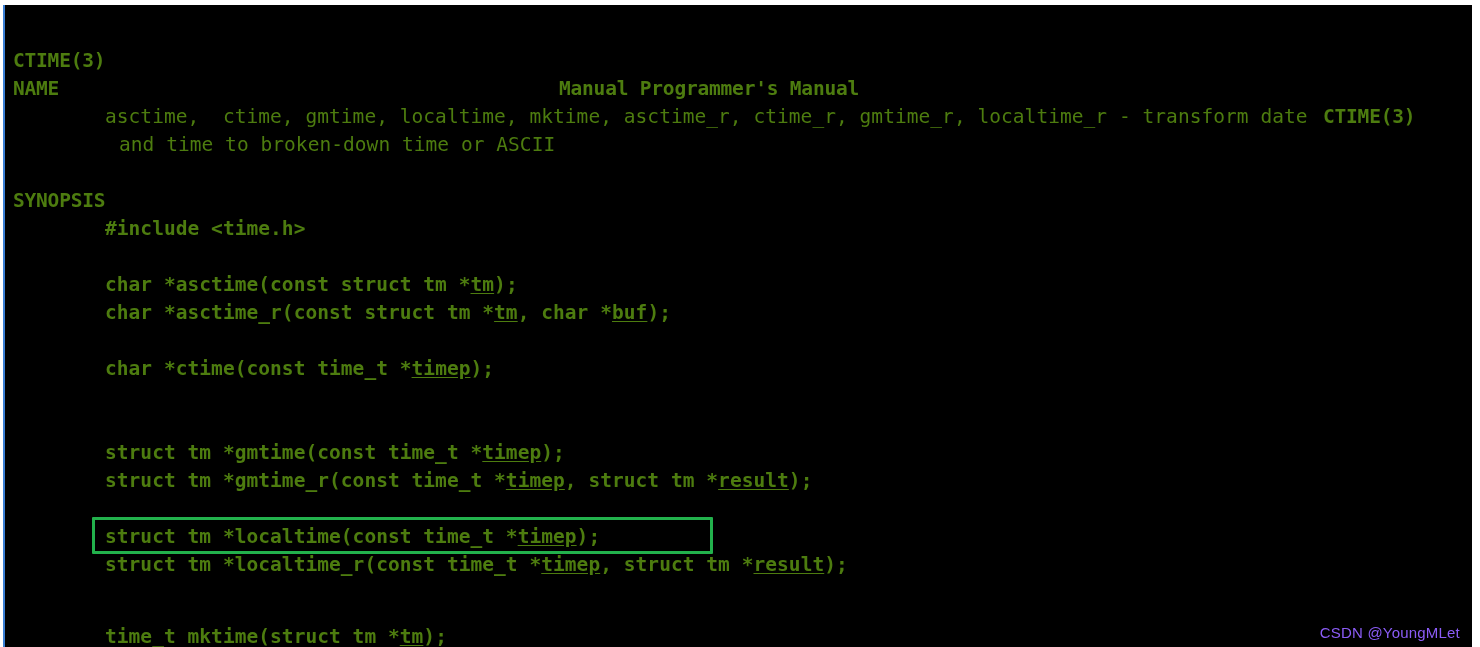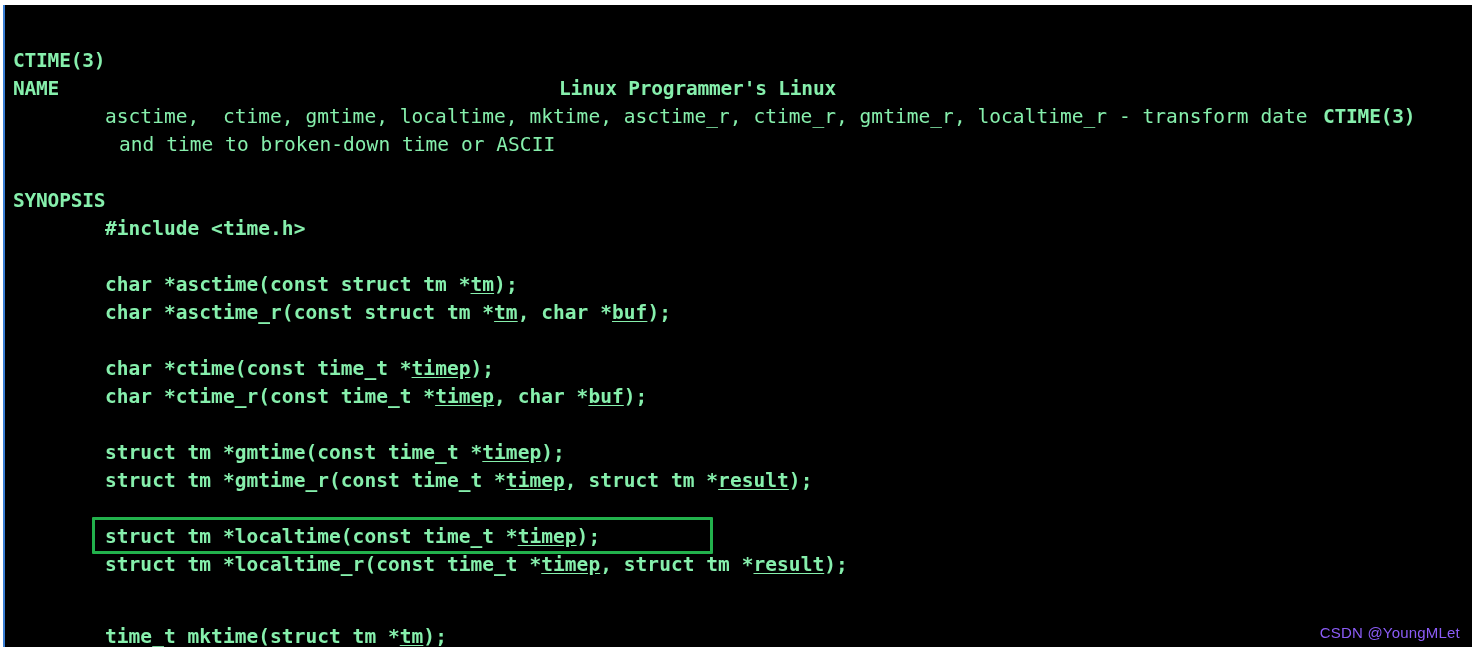--- a/index.html
+++ b/index.html
@@ -36,21 +36,21 @@
     border-left: 2px solid #3a7fd5;
     box-sizing: border-box;
     overflow: hidden;
   }
 
   
   .line {
     position: absolute;
     left: 0px;
     white-space: pre;
-    color: #86efac;
+    color: #4d7c0f;
     font-size: 19.5px;
     line-height: 28px;
     letter-spacing: 0.05px;
     font-family: "DejaVu Sans Mono", "Liberation Mono", monospace;
   }
   .line.pad {
     padding-left: 8px;
   }
   .bold {
     font-weight: bold;
@@ -90,39 +90,38 @@
   }
 </style>
 </head>
 <body>
 
 <div id="terminal">
   <div id="term-screen" style="background: rgb(0, 0, 0); border-left-color: rgb(58, 127, 213);">
 
     <div class="line" style="top:14px;">
       <span class="head" style="position:absolute; left:8px;">CTIME(3)</span>
-      <span class="head" style="position:absolute; left:554px;">Linux Programmer's Linux</span>
+      <span class="head" style="position:absolute; left:554px;">Manual Programmer's Manual</span>
       <span class="head" style="position:absolute; left:1318px;">CTIME(3)</span>
     </div>
 
     <div class="line pad head" style="top:70px;">NAME</div>
 
     <div class="line" style="top:98px; left:100px;">asctime,  ctime, gmtime, localtime, mktime, asctime_r, ctime_r, gmtime_r, localtime_r - transform date</div>
 
     <div class="line" style="top:126px; left:100px;margin-left:14px;">and time to broken-down time or ASCII</div>
 
     <div class="line pad head" style="top:182px;">SYNOPSIS</div>
 
     <div class="line bold" style="top:210px; left:100px;">#include &lt;time.h&gt;</div>
 
     <div class="line bold" style="top:266px; left:100px;"><span>char *asctime(const struct tm *</span><span class="ul">tm</span><span>);</span></div>
     <div class="line bold" style="top:294px; left:100px;"><span>char *asctime_r(const struct tm *</span><span class="ul">tm</span><span>, char *</span><span class="ul">buf</span><span>);</span></div>
 
     <div class="line bold" style="top:350px; left:100px;"><span>char *ctime(const time_t *</span><span class="ul">timep</span><span>);</span></div>
-    <div class="line bold" style="top:378px; left:100px;"><span>char *ctime_r(const time_t *</span><span class="ul">timep</span><span>, char *</span><span class="ul">buf</span><span>);</span></div>
 
     <div class="line bold" style="top:434px; left:100px;"><span>struct tm *gmtime(const time_t *</span><span class="ul">timep</span><span>);</span></div>
     <div class="line bold" style="top:462px; left:100px;"><span>struct tm *gmtime_r(const time_t *</span><span class="ul">timep</span><span>, struct tm *</span><span class="ul">result</span><span>);</span></div>
 
     <div class="line bold" style="top:518px; left:100px;"><span>struct tm *localtime(const time_t *</span><span class="ul">timep</span><span>);</span></div>
     <div class="line bold" style="top:546px; left:100px;text-align:center;"><span>struct tm *localtime_r(const time_t *</span><span class="ul">timep</span><span>, struct tm *</span><span class="ul">result</span><span>);</span></div>
 
     <div class="line bold" style="top:618px; left:100px;"><span>time_t mktime(struct tm *</span><span class="ul">tm</span><span>);</span></div>
 
     <div id="highlight-box" style="border-color: rgb(34, 177, 76);"></div>

